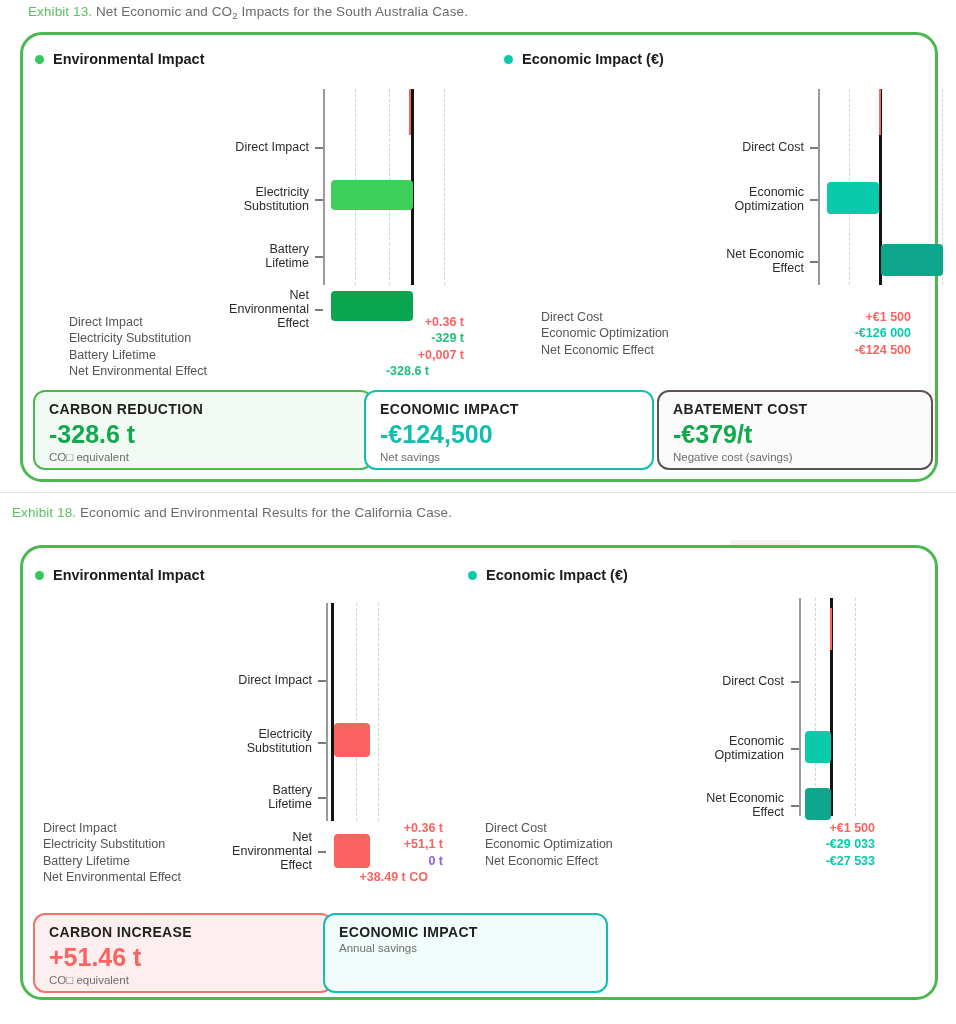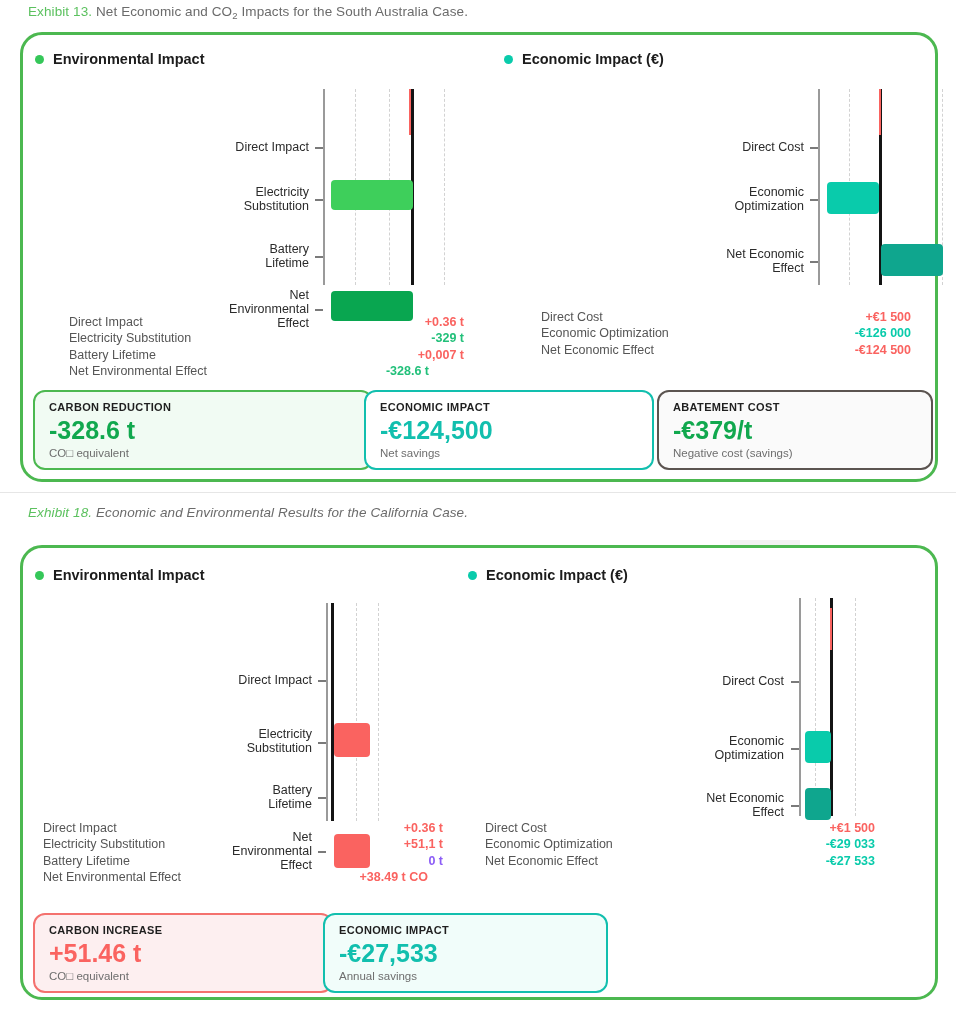--- a/index.html
+++ b/index.html
@@ -111,21 +111,21 @@
 
   
   .card {
     position: absolute;
     border-radius: 12px;
     border: 2px solid #4cb850;
     padding: 9px 14px 0 14px;
     overflow: hidden;
   }
   .card .ctitle {
-    font-size: 11px;
+    font-size: 14px;
     font-weight: bold;
     color: #1f1f1f;
     letter-spacing: .35px;
     white-space: nowrap;
   }
   .card .cvalue {
     font-size: 25px;
     font-weight: bold;
     margin-top: 3px;
     line-height: 29px;
@@ -271,21 +271,21 @@
     </div>
     <div class="card gray" style="left:634px; top:355px; width:276px; height:80px;">
       <div class="ctitle">ABATEMENT COST</div>
       <div class="cvalue">-€379/t</div>
       <div class="csub">Negative cost (savings)</div>
     </div>
   </div>
 
   <div class="divider" style="left:0px; top:492px; width:956px;"></div>
 
-  <div class="caption" style="left:28px; top:505px;font-style:italic;">
+  <div class="caption" style="left:12px; top:505px;">
     <span class="lbl">Exhibit 18.</span>
     <span>Economic and Environmental Results for the California Case.</span>
   </div>
 
   <div class="smudge" style="left:730px; top:540px; width:70px; height:16px;"></div>
 
   <div class="exhibit" style="left:20px; top:545px; width:918px; height:455px;">
 
     <div class="panel-head" style="left:12px; top:19px;">
       <span class="dot green"></span>
@@ -377,18 +377,17 @@
       </div>
     </div>
 
     <div class="card red" style="left:10px; top:365px; width:300px; height:80px;">
       <div class="ctitle">CARBON INCREASE</div>
       <div class="cvalue">+51.46 t</div>
       <div class="csub">CO□ equivalent</div>
     </div>
     <div class="card teal2" style="left:300px; top:365px; width:285px; height:80px;">
       <div class="ctitle">ECONOMIC IMPACT</div>
-      <div class="cvalue">-€27,533</div>
       <div class="csub">Annual savings</div>
     </div>
   </div>
 
 </div>
 
 </body></html>

